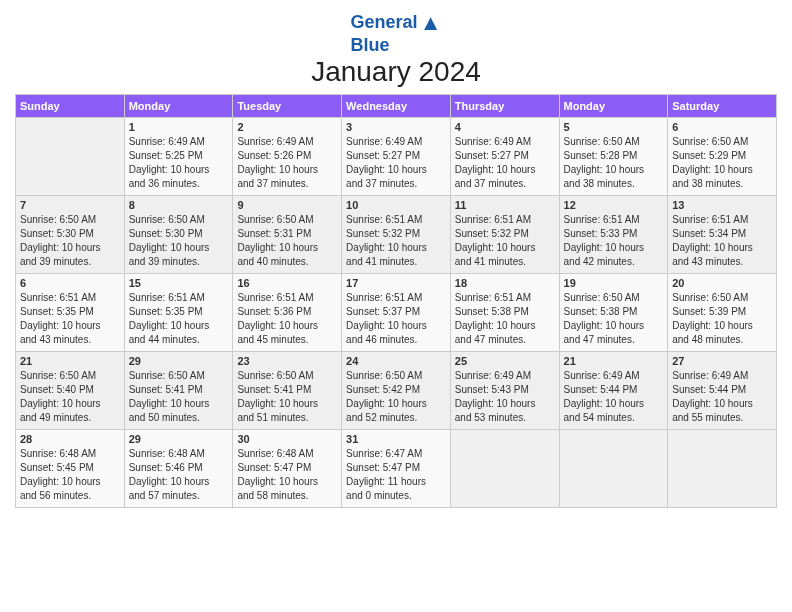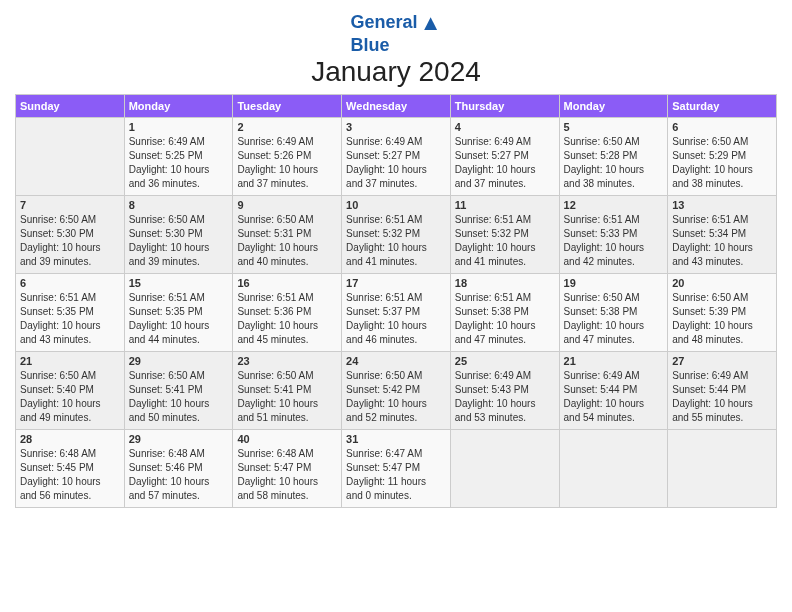--- a/index.html
+++ b/index.html
@@ -159,21 +159,21 @@
           <td><span class="day-num">29</span><span class="day-info">Sunrise: 6:50 AM<br>Sunset: 5:41 PM<br>Daylight: 10 hours<br>and 50 minutes.</span></td>
           <td><span class="day-num">23</span><span class="day-info">Sunrise: 6:50 AM<br>Sunset: 5:41 PM<br>Daylight: 10 hours<br>and 51 minutes.</span></td>
           <td><span class="day-num">24</span><span class="day-info">Sunrise: 6:50 AM<br>Sunset: 5:42 PM<br>Daylight: 10 hours<br>and 52 minutes.</span></td>
           <td><span class="day-num">25</span><span class="day-info">Sunrise: 6:49 AM<br>Sunset: 5:43 PM<br>Daylight: 10 hours<br>and 53 minutes.</span></td>
           <td><span class="day-num">21</span><span class="day-info">Sunrise: 6:49 AM<br>Sunset: 5:44 PM<br>Daylight: 10 hours<br>and 54 minutes.</span></td>
           <td><span class="day-num">27</span><span class="day-info">Sunrise: 6:49 AM<br>Sunset: 5:44 PM<br>Daylight: 10 hours<br>and 55 minutes.</span></td>
         </tr>
         <tr>
           <td><span class="day-num">28</span><span class="day-info">Sunrise: 6:48 AM<br>Sunset: 5:45 PM<br>Daylight: 10 hours<br>and 56 minutes.</span></td>
           <td><span class="day-num">29</span><span class="day-info">Sunrise: 6:48 AM<br>Sunset: 5:46 PM<br>Daylight: 10 hours<br>and 57 minutes.</span></td>
-          <td><span class="day-num">40</span><span class="day-info">Sunrise: 6:48 AM<br>Sunset: 5:47 PM<br>Daylight: 10 hours<br>and 58 minutes.</span></td>
+          <td><span class="day-num">30</span><span class="day-info">Sunrise: 6:48 AM<br>Sunset: 5:47 PM<br>Daylight: 10 hours<br>and 58 minutes.</span></td>
           <td><span class="day-num">31</span><span class="day-info">Sunrise: 6:47 AM<br>Sunset: 5:47 PM<br>Daylight: 11 hours<br>and 0 minutes.</span></td>
           <td class="empty-cell"></td>
           <td class="empty-cell"></td>
           <td class="empty-cell"></td>
         </tr>
       </tbody>
   </table>
 </div>
 
 </body></html>

